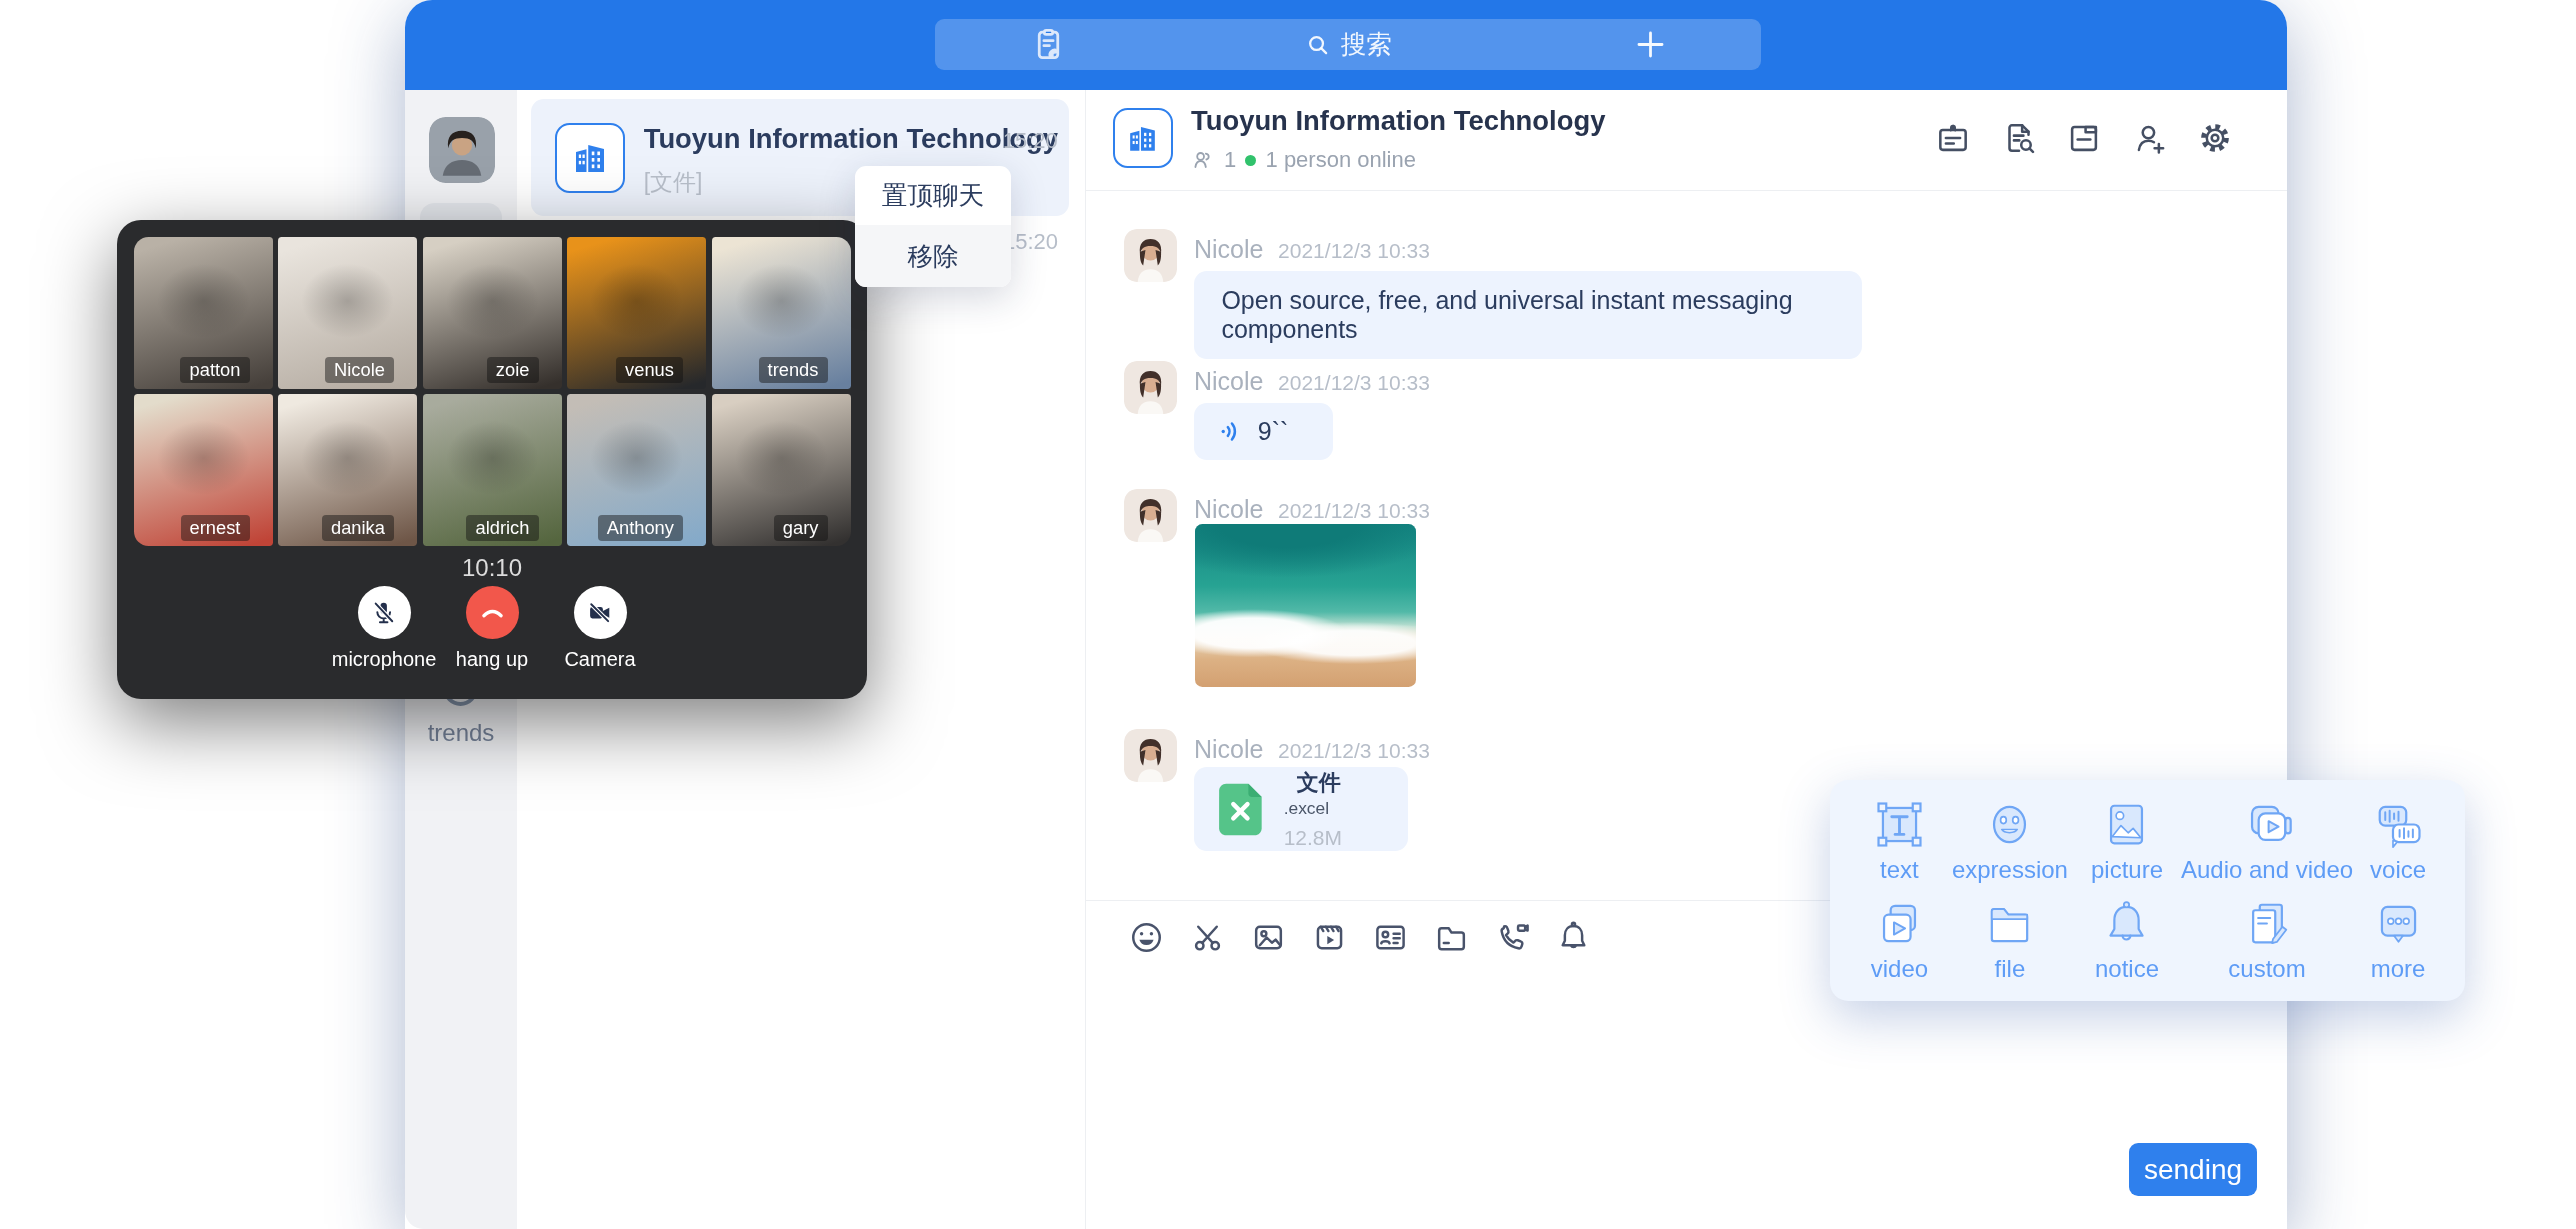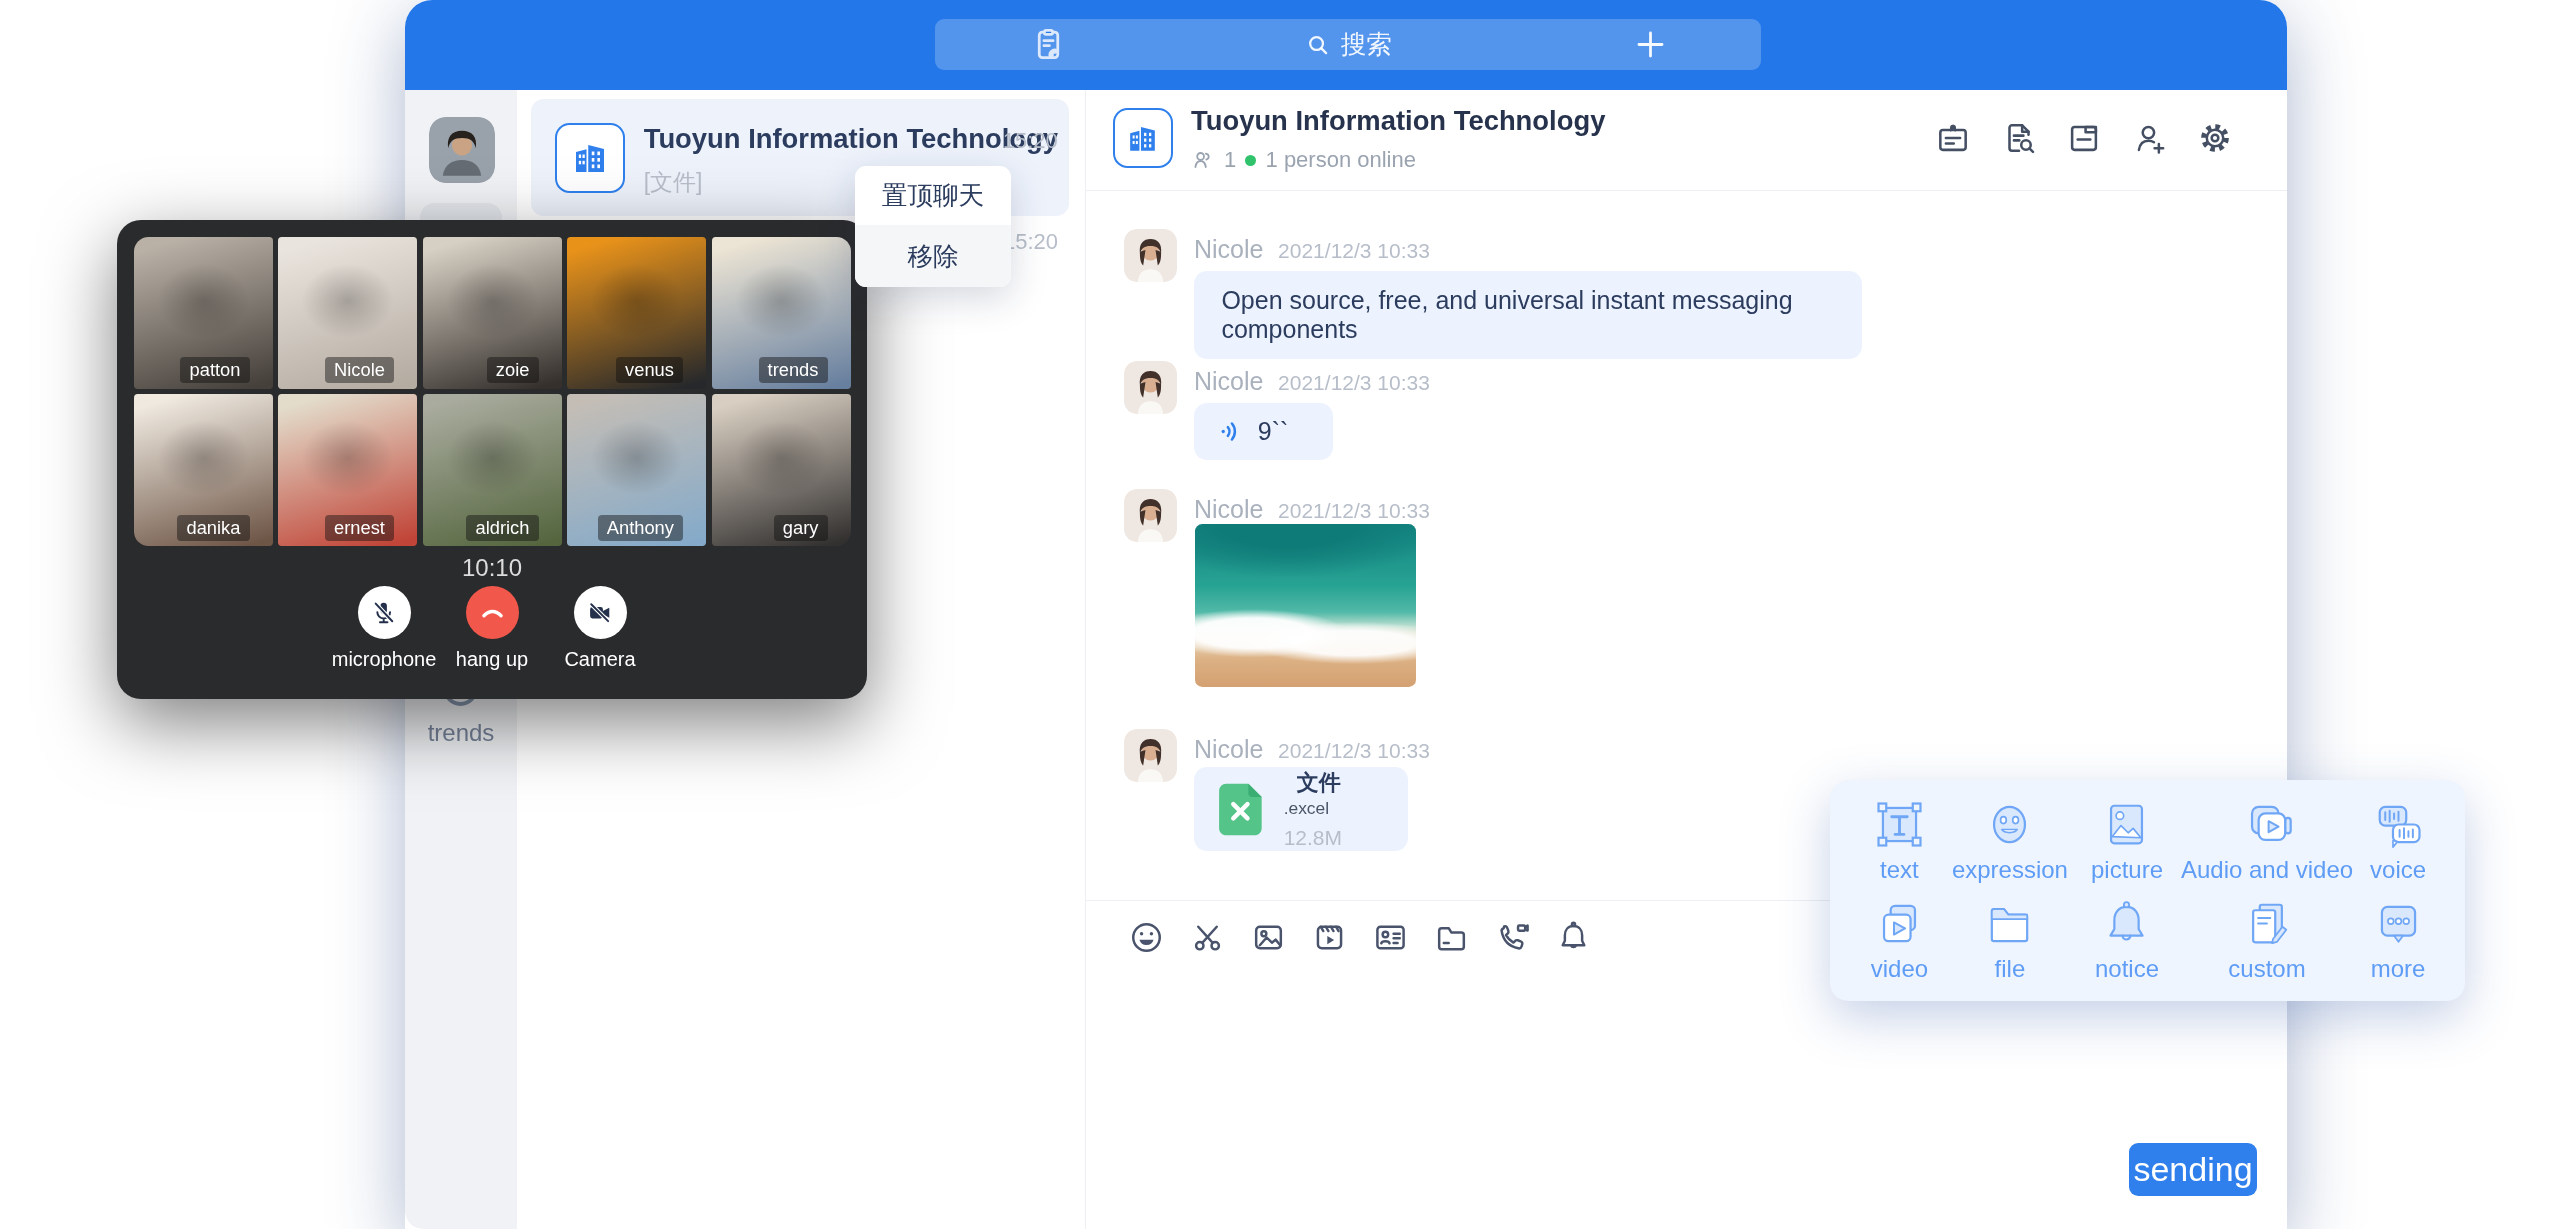--- a/index.html
+++ b/index.html
@@ -80,21 +80,21 @@
   .b-file { top:38px; width:214px; height:84px; padding:0 18.3px; gap:14.6px; }
   .file-name { font-size:22px; font-weight:600; color:#2B3C5E;margin-left:13px; }
   .file-ext { font-size:17.4px; font-weight:400; color:#4A5568; }
   .file-size { font-size:21px; color:#B7BEC9; margin-top:7.3px; }
 
   
   .composer-divider { position:absolute; left:0; top:810px; width:100%; border-top:1.8px solid #EDEFF2; }
   .composer-icons { position:absolute; left:42px; top:829px; display:flex; gap:24px; }
   .composer-icons .cicon { width:37px; height:37px; cursor:pointer; }
   .send-btn { position:absolute; left:1043px; top:1053px; width:128px; height:53px;
-    background:#2F80ED; color:#fff; font-size:34px; border:none; border-radius:9.1px;
+    background:#2F80ED; color:#fff; font-size:28px; border:none; border-radius:9.1px;
     display:flex; align-items:center; justify-content:center; cursor:pointer; }
 
   
   .callpanel { position:absolute; left:117px; top:220px; width:750px; height:479px;
     background:#2A2B2D; border-radius:24px; box-shadow:0 24px 73px rgba(0,0,0,.5); z-index:40;
     padding:16.5px; }
   .tiles { display:grid; grid-template-columns:repeat(5,139px); gap:5.5px; }
   .tile { position:relative; height:152px; border-radius:3.7px; overflow:hidden; }
   .tile:nth-child(1){ border-top-left-radius:14.6px; }
   .tile:nth-child(5){ border-top-right-radius:14.6px; }
@@ -415,25 +415,25 @@
     </div>
         <div class="tile" style="background: radial-gradient(46% 34% at 50% 42%, rgba(0, 0, 0, 0.22), rgba(0, 0, 0, 0) 72%), linear-gradient(163deg, rgb(214, 207, 195) 8%, rgb(53, 48, 44) 96%);">
       <span class="chip">zoie</span>
     </div>
         <div class="tile" style="background: radial-gradient(46% 34% at 50% 42%, rgba(0, 0, 0, 0.22), rgba(0, 0, 0, 0) 72%), linear-gradient(163deg, rgb(232, 146, 26) 8%, rgb(38, 40, 43) 96%);">
       <span class="chip">venus</span>
     </div>
         <div class="tile" style="background: radial-gradient(46% 34% at 50% 42%, rgba(0, 0, 0, 0.22), rgba(0, 0, 0, 0) 72%), linear-gradient(163deg, rgb(236, 228, 212) 8%, rgb(104, 128, 159) 96%);">
       <span class="chip">trends</span>
     </div>
+        <div class="tile" style="background: radial-gradient(46% 34% at 50% 42%, rgba(0, 0, 0, 0.22), rgba(0, 0, 0, 0) 72%), linear-gradient(163deg, rgb(227, 220, 203) 8%, rgb(192, 68, 55) 96%);">
+      <span class="chip">ernest</span>
+    </div>
         <div class="tile" style="background: radial-gradient(46% 34% at 50% 42%, rgba(0, 0, 0, 0.22), rgba(0, 0, 0, 0) 72%), linear-gradient(163deg, rgb(239, 233, 224) 8%, rgb(110, 86, 71) 96%);">
       <span class="chip">danika</span>
-    </div>
-        <div class="tile" style="background: radial-gradient(46% 34% at 50% 42%, rgba(0, 0, 0, 0.22), rgba(0, 0, 0, 0) 72%), linear-gradient(163deg, rgb(227, 220, 203) 8%, rgb(192, 68, 55) 96%);">
-      <span class="chip">ernest</span>
     </div>
         <div class="tile" style="background: radial-gradient(46% 34% at 50% 42%, rgba(0, 0, 0, 0.22), rgba(0, 0, 0, 0) 72%), linear-gradient(163deg, rgb(168, 171, 157) 8%, rgb(85, 102, 63) 96%);">
       <span class="chip">aldrich</span>
     </div>
         <div class="tile" style="background: radial-gradient(46% 34% at 50% 42%, rgba(0, 0, 0, 0.22), rgba(0, 0, 0, 0) 72%), linear-gradient(163deg, rgb(195, 189, 182) 8%, rgb(133, 170, 201) 96%);">
       <span class="chip">Anthony</span>
     </div>
         <div class="tile" style="background: radial-gradient(46% 34% at 50% 42%, rgba(0, 0, 0, 0.22), rgba(0, 0, 0, 0) 72%), linear-gradient(163deg, rgb(216, 206, 193) 8%, rgb(51, 49, 48) 96%);">
       <span class="chip">gary</span>
     </div>

